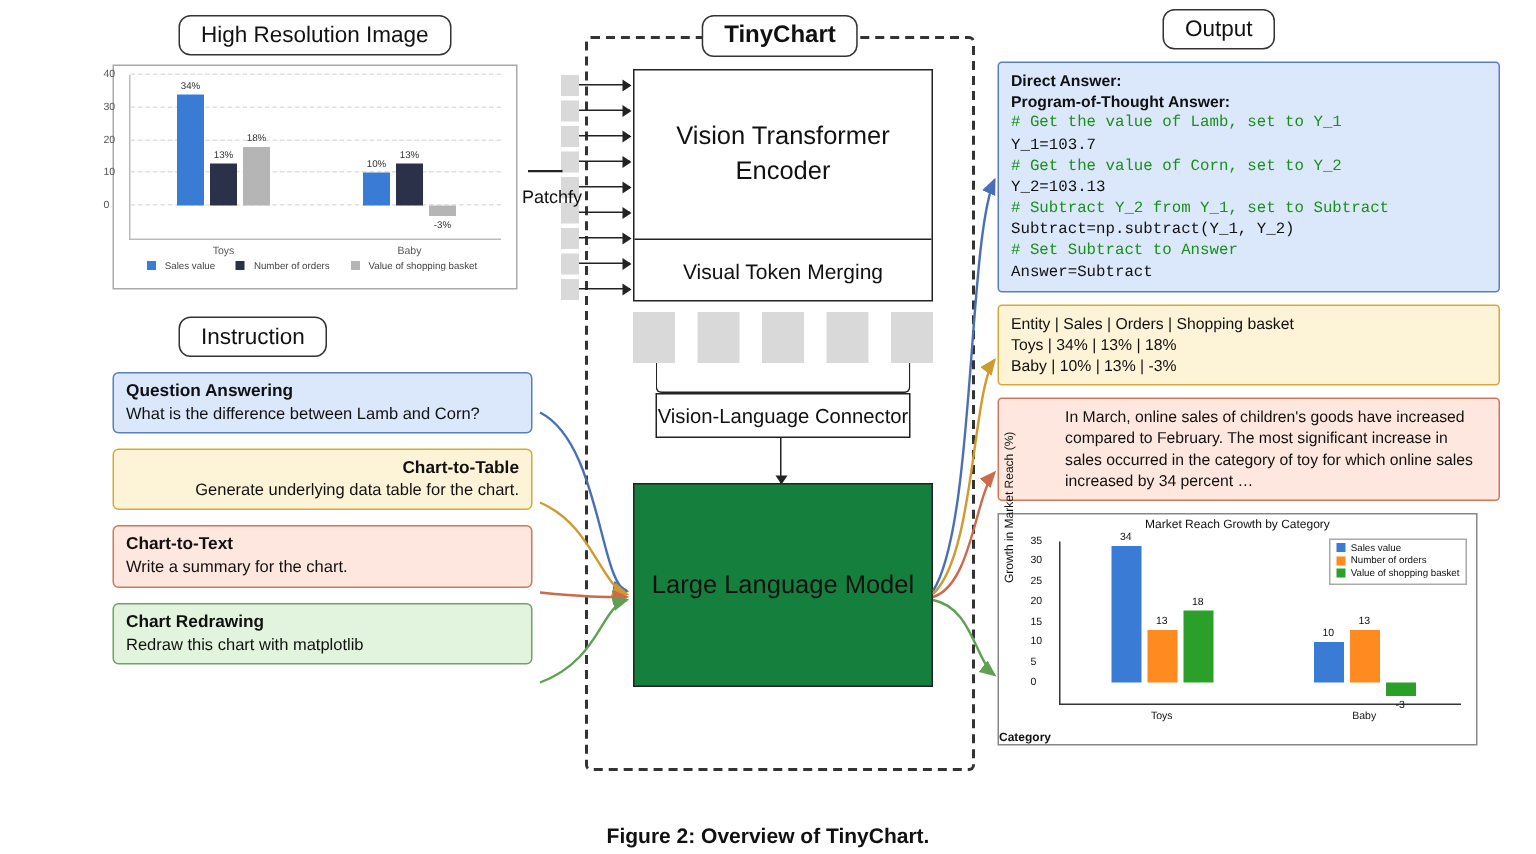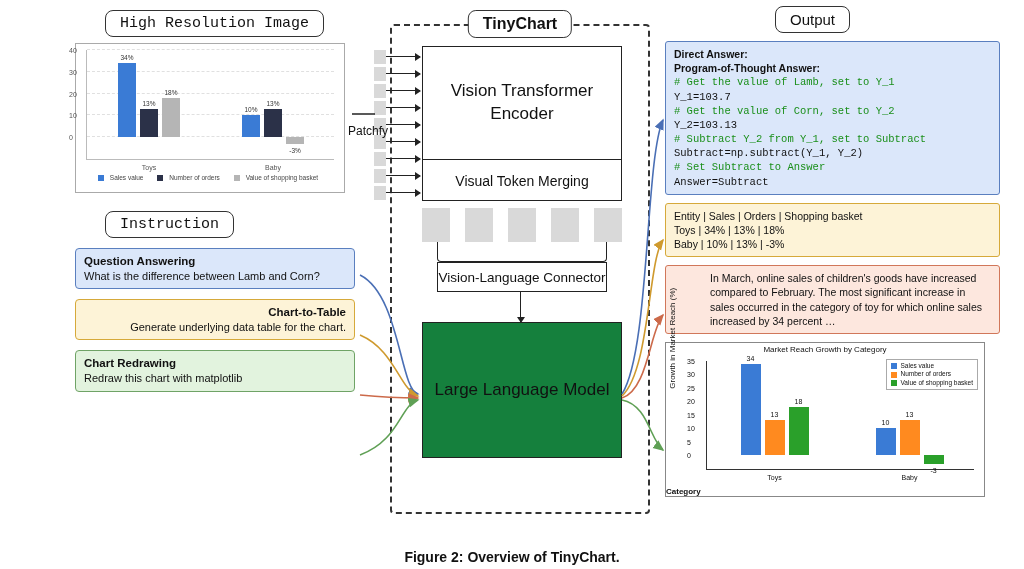--- a/index.html
+++ b/index.html
@@ -29,22 +29,21 @@
     font-size: 16px;
   }
   
   .left-col {
     position: absolute;
     left: 75px;
     top: 10px;
     width: 295px;
   }
   .left-col .section-header {
-    margin-left: 30px;
-    font-family: Liberation Mono, monospace;
+    margin-left: 44px;
   }
   .mini-chart {
     margin-top: 6px;
     width: 270px;
     height: 150px;
     border: 1px solid #aaa;
     background: #fff;
     padding: 6px 10px 2px 10px;
     position: relative;
   }
@@ -359,20 +358,24 @@
 
   <div class="section-header instruction-header">Instruction</div>
 
   <div class="instr-box bx-blue">
     <div class="title">Question Answering</div>
     <div>What is the difference between Lamb and Corn?</div>
   </div>
   <div class="instr-box bx-yellow">
     <div class="title">Chart-to-Table</div>
     <div>Generate underlying data table for the chart.</div>
+  </div>
+  <div class="instr-box bx-pink">
+    <div class="title">Chart-to-Text</div>
+    <div>Write a summary for the chart.</div>
   </div>
   <div class="instr-box bx-green">
     <div class="title">Chart Redrawing</div>
     <div>Redraw this chart with matplotlib</div>
   </div>
 </div>
 
 <div class="center-col">
   <div class="section-header tiny-header">TinyChart</div>
   <div class="dashed-outer">

